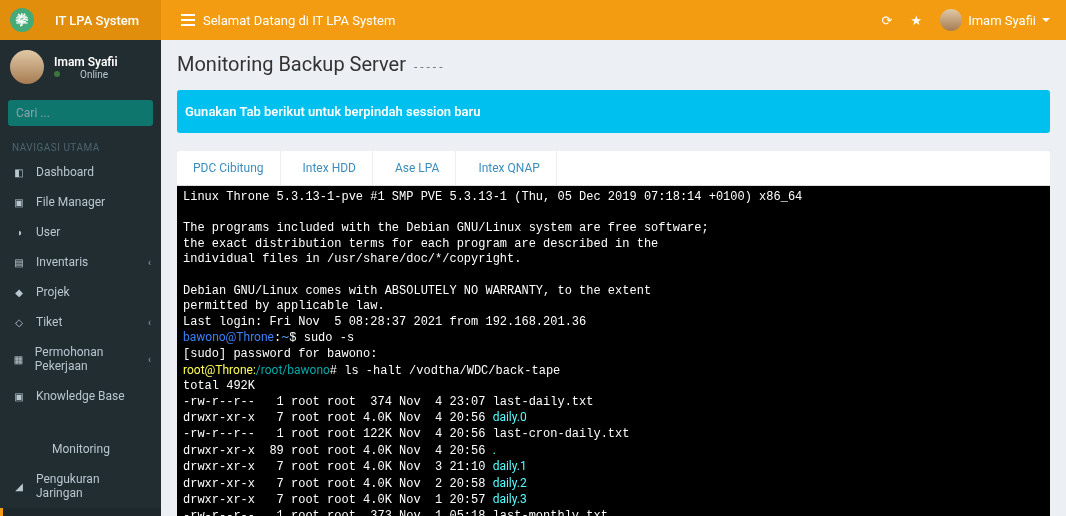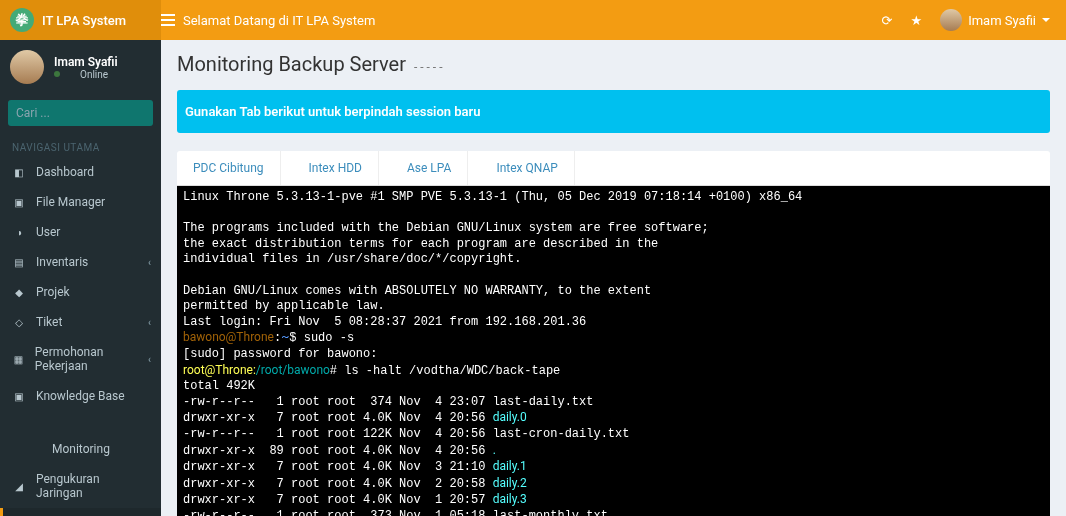--- a/index.html
+++ b/index.html
@@ -2,22 +2,22 @@
 <html><head>
 <meta charset="utf-8">
 <style>
 * { margin: 0; padding: 0; box-sizing: border-box; font-family: -apple-system, "Segoe UI", Roboto, Arial, sans-serif; }
 body { background: #ecf0f5; width: 1066px; height: 516px; overflow: hidden; font-size: 13px; }
 
 
 .topbar { height: 40px; background: #f39c12; display: flex; align-items: center; color: #fff; }
 .logo-area { width: 161px; background: #e08e0b; height: 40px; display: flex; align-items: center; padding: 0 10px; gap: 8px; }
 .logo-badge { width: 24px; height: 24px; background: #4a7; border-radius: 50%; display: flex; align-items: center; justify-content: center; color: #fff; font-weight: bold; font-size: 13px; }
-.logo-text { font-size: 13px; font-weight: 500; }
-.topbar-left { display: flex; align-items: center; gap: 8px; padding-left: 0; flex: 1; font-size: 13px; }
+.logo-text { font-size: 13px; font-weight: 500; margin-left: 13px; }
+.topbar-left { display: flex; align-items: center; gap: 8px; padding-left: 20px; flex: 1; font-size: 13px; }
 .burger { display: inline-block; width: 14px; height: 12px; position: relative; }
 .burger::before, .burger::after, .burger span { content: ""; position: absolute; left: 0; right: 0; height: 2px; background: #fff; }
 .burger::before { top: 0; } .burger span { top: 5px; } .burger::after { bottom: 0; }
 .topbar-right { display: flex; align-items: center; gap: 18px; padding-right: 16px; }
 .top-icon { color: #fff; cursor: pointer; }
 .user-area { display: flex; align-items: center; gap: 6px; cursor: pointer; }
 .avatar-sm { width: 22px; height: 22px; border-radius: 50%; background: linear-gradient(#e0c9a6,#a67c52); }
 .caret { border-left: 4px solid transparent; border-right: 4px solid transparent; border-top: 4px solid #fff; display: inline-block; }
 
 
@@ -37,26 +37,26 @@
 .nav-chevron { position: absolute; right: 10px; color: #8aa4af; font-size: 10px; }
 .nav-sub { padding-left: 28px; margin-top: 23px; }
 
 
 .main { position: absolute; left: 161px; right: 0; top: 40px; bottom: 0; overflow: auto; }
 .content-header { padding: 12px 16px 6px; }
 .page-title { font-size: 20px; color: #333; font-weight: 400; display: flex; align-items: baseline; gap: 8px; }
 .page-sub { font-size: 12px; color: #777; }
 .content { padding: 0 16px 16px; }
 .callout { background: #00c0ef; color: #fff; border-radius: 3px; padding: 14px 8px; margin: 8px 0 18px; font-weight: 600; font-size: 13px; }
-.tabs { display: flex; gap: 12px; border-bottom: 1px solid #ddd; background: #fff; border-radius: 3px 3px 0 0; overflow: hidden; }
+.tabs { display: flex; gap: 6px; border-bottom: 1px solid #ddd; background: #fff; border-radius: 3px 3px 0 0; overflow: hidden; }
 .tab { padding: 10px 16px; font-size: 12px; color: #3c8dbc; cursor: pointer; border-right: 1px solid #eee; }
 .tab.active { color: #444; background: #fff; border-bottom: 2px solid #fff; margin-bottom: -1px; border-top: 2px solid #ddd; }
 .terminal { background: #000; color: #fff; font-family: "Courier New", monospace; font-size: 12px; line-height: 1.3; padding: 4px 6px; white-space: pre; overflow: auto; height: 340px; }
 .term-yellow { color: #ffff55; }
-.term-green { color: #a16207; }
+.term-green { color: #3b82f6; }
 .term-blue { color: #5599ff; }
 .term-dirlink { color: #55ffff; }
 .term-path { color: #0aa; }
 </style>
 </head>
 <body>
 
 <div class="topbar">
   <div class="logo-area">
     <span class="logo-badge">拳</span>

